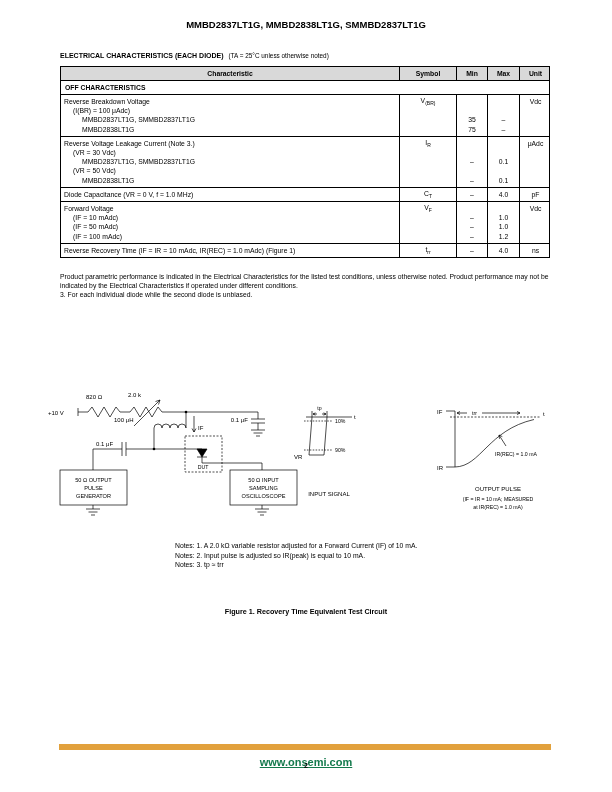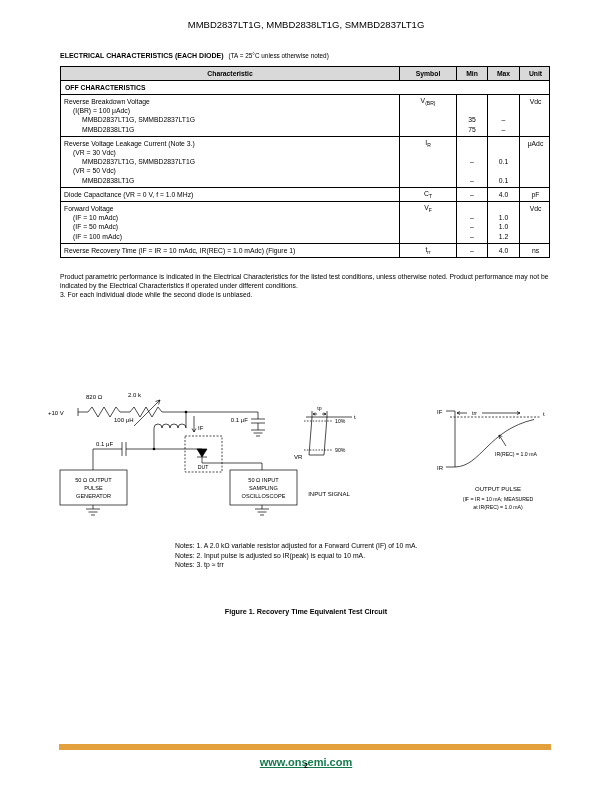--- a/index.html
+++ b/index.html
@@ -7,21 +7,21 @@
   body {
     position: relative;
     background: #ffffff;
     color: #000;
     font-family: "Liberation Sans", sans-serif;
     overflow: hidden;
   }
 
   .page-title {
     position: absolute; top: 19px; left: 0; width: 612px;
-    text-align: center; font-size: 9.5px; font-weight: normal;
+    text-align: center; font-size: 9.5px; font-weight: bold;
   }
 
   .section-head { position: absolute; top: 52px; left: 60px; font-size: 6.8px; white-space: nowrap; }
   .section-head .bold { font-weight: bold; font-size: 7px; }
   .section-head .cond { margin-left: 3px; font-size: 6.4px; }
 
   .etable {
     position: absolute; left: 60px; top: 66px; width: 490px;
     border: 1px solid #000; font-size: 6.8px;
   }

